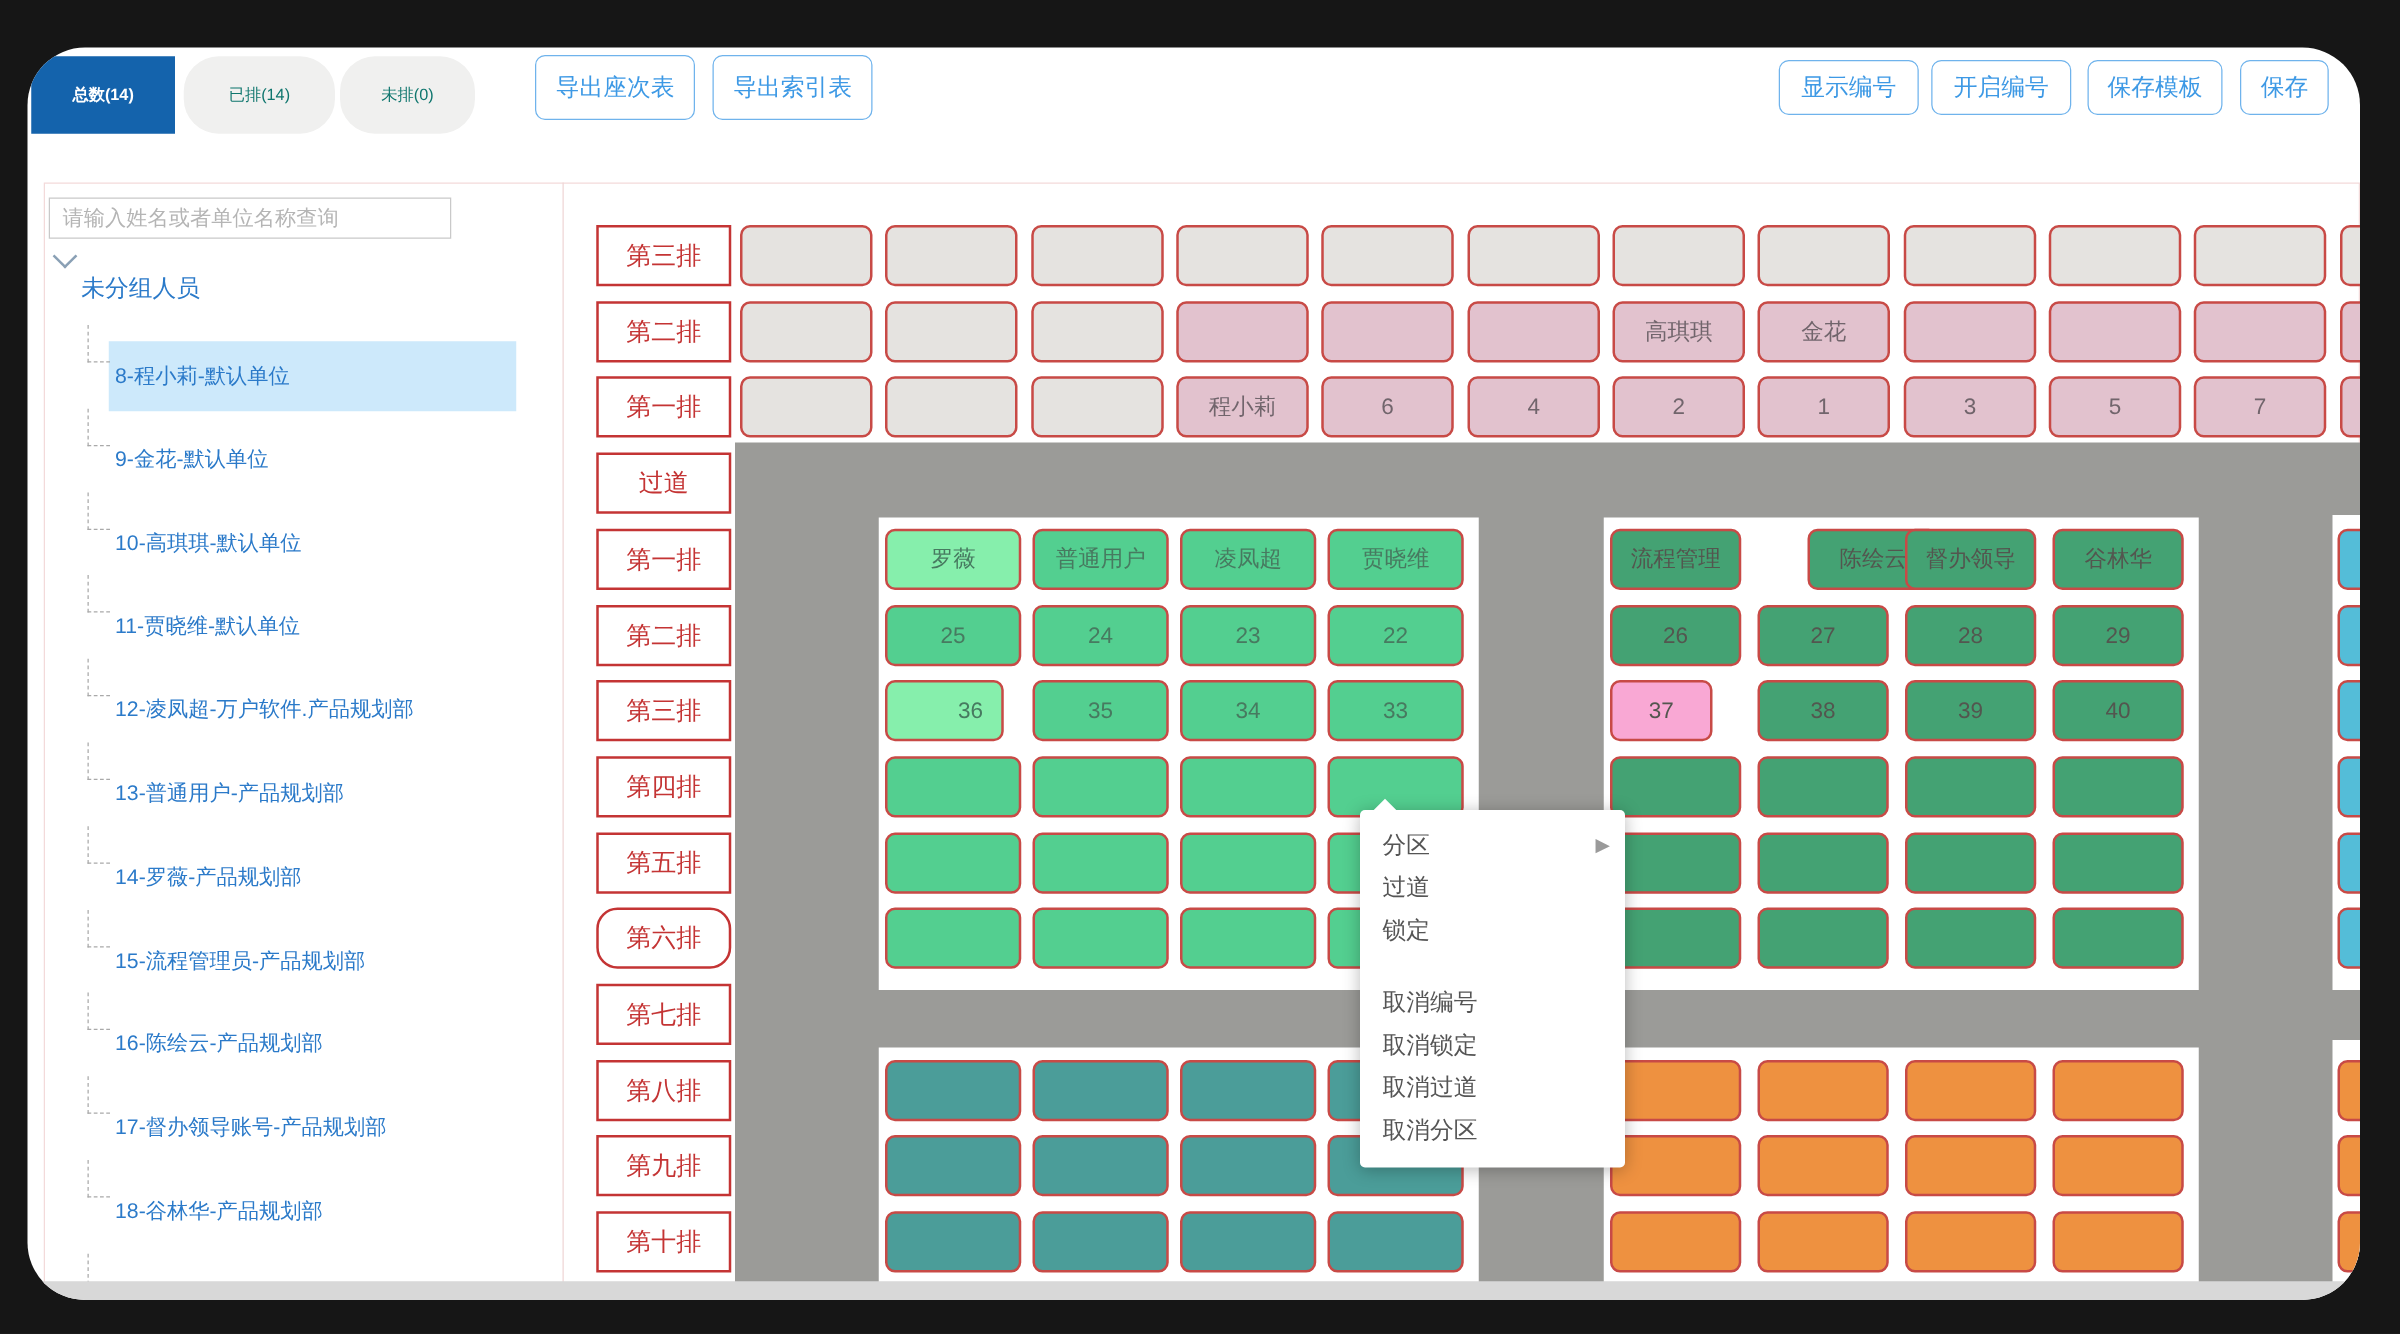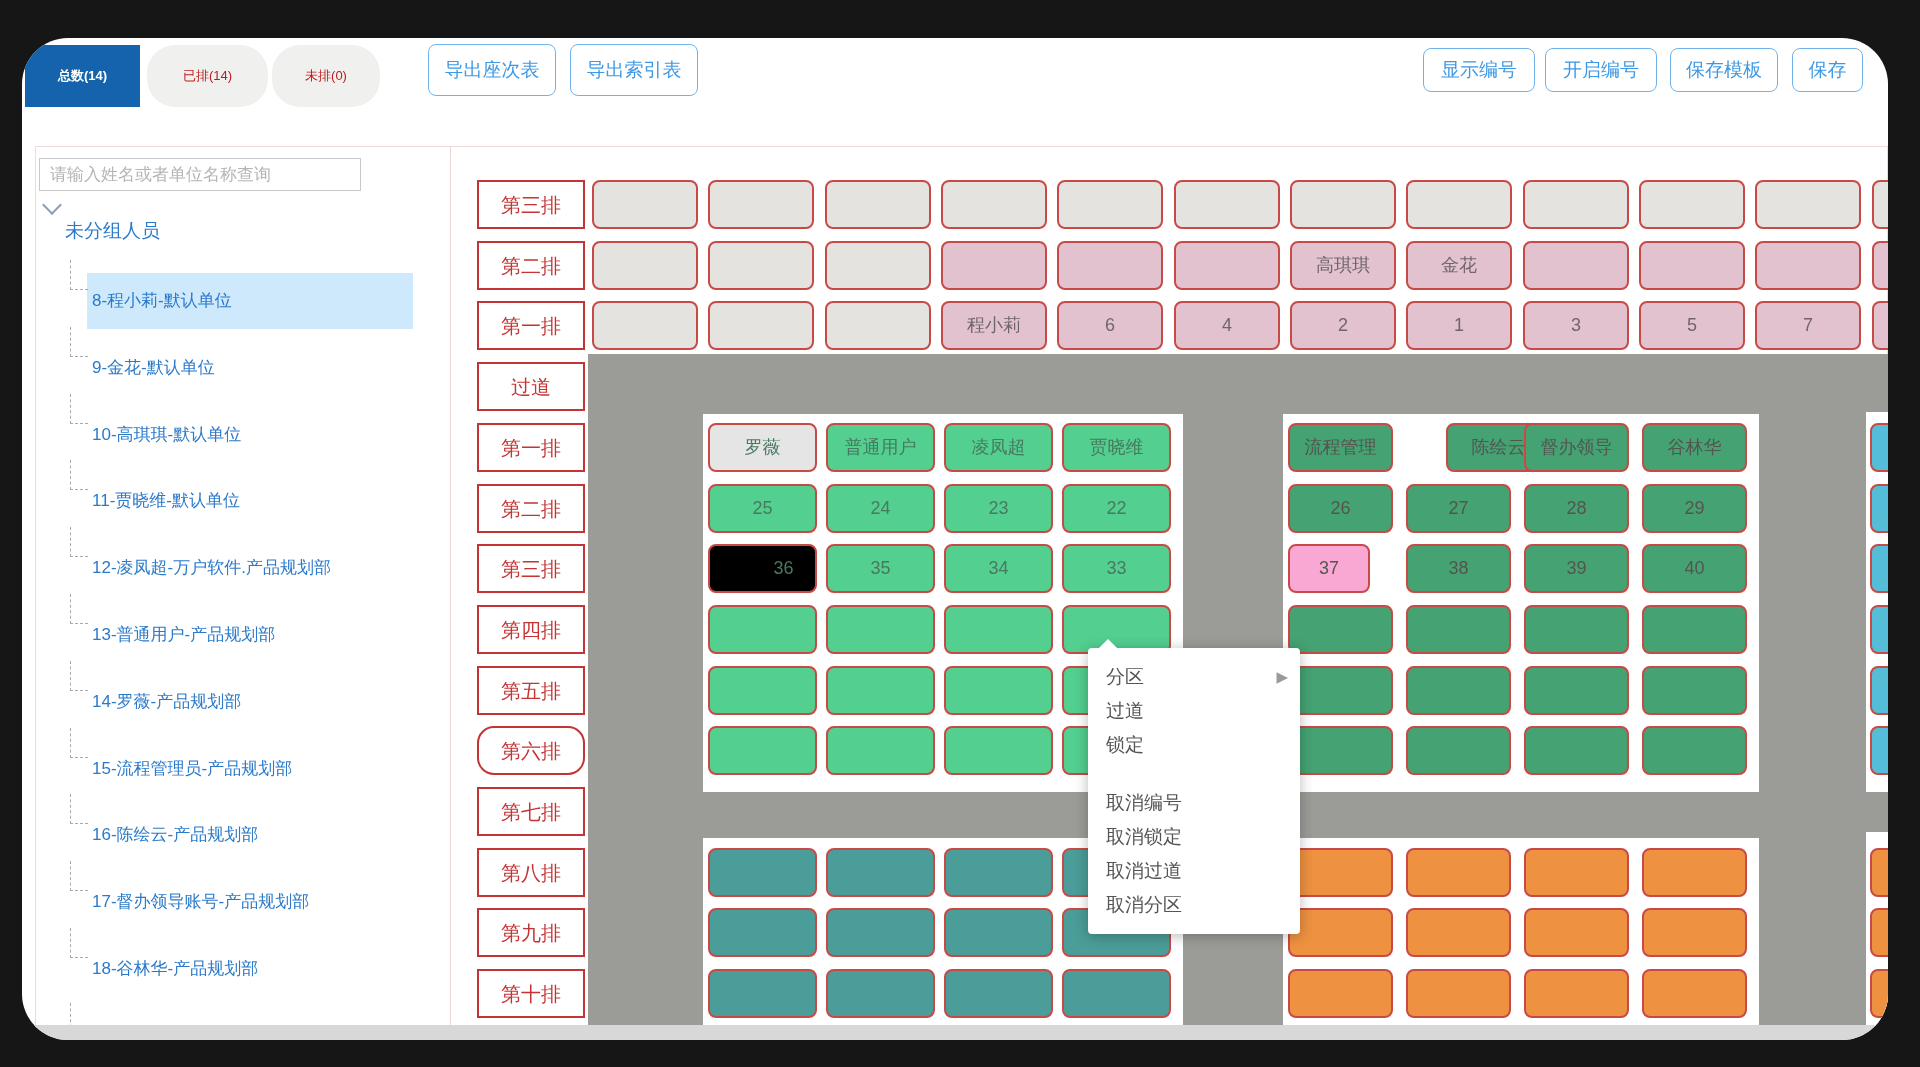--- a/index.html
+++ b/index.html
@@ -4,21 +4,21 @@
 <style>
   html,body{margin:0;padding:0;background:#161616;}
   *{box-sizing:border-box;font-family:"Liberation Sans","DejaVu Sans",sans-serif;}
   .stage{position:relative;width:1920px;height:1067px;background:#161616;overflow:hidden;}
   .win{position:absolute;left:22px;top:38px;width:1866px;height:1002px;background:#fff;
        border-radius:46px;overflow:hidden;}
   .abs{position:absolute;}
   
   .tab{position:absolute;height:62px;line-height:62px;text-align:center;font-size:13px;cursor:pointer;}
   .tab.active{color:#fff;font-weight:bold;}
-  .tab.idle{color:#b91c1c;border-radius:28px;}
+  .tab.idle{color:#0f766e;border-radius:28px;}
   .btn{position:absolute;background:#fff;border:1px solid #6fb3ec;border-radius:8px;
        font-size:19px;display:flex;align-items:center;justify-content:center;cursor:pointer;}
   
   .search{position:absolute;border:1px solid #c9c9c9;font-size:17px;color:#444;padding:0 10px;outline:none;}
   .search::placeholder{color:#b5b5b5;}
   .tree-root{position:absolute;font-size:19px;}
   .chev{position:absolute;width:14px;height:14px;border-right:2px solid #8aa0b5;border-bottom:2px solid #8aa0b5;
         transform:rotate(45deg);}
   .titem{position:absolute;font-size:17px;white-space:nowrap;cursor:pointer;}
   .connector{position:absolute;width:18px;height:30px;border-left:1px dashed #a9a9a9;border-bottom:1px dashed #a9a9a9;}
@@ -148,29 +148,29 @@
         <div class="seat" style="left: 803px; top: 263px; width: 106px; background: rgb(229, 227, 224); border-color: rgb(200, 74, 70); color: rgb(113, 101, 108);"></div>
         <div class="seat" style="left: 919px; top: 263px; width: 106px; background: rgb(226, 194, 206); border-color: rgb(200, 74, 70); color: rgb(113, 101, 108);">程小莉</div>
         <div class="seat" style="left: 1035px; top: 263px; width: 106px; background: rgb(226, 194, 206); border-color: rgb(200, 74, 70); color: rgb(113, 101, 108);">6</div>
         <div class="seat" style="left: 1152px; top: 263px; width: 106px; background: rgb(226, 194, 206); border-color: rgb(200, 74, 70); color: rgb(113, 101, 108);">4</div>
         <div class="seat" style="left: 1268px; top: 263px; width: 106px; background: rgb(226, 194, 206); border-color: rgb(200, 74, 70); color: rgb(113, 101, 108);">2</div>
         <div class="seat" style="left: 1384px; top: 263px; width: 106px; background: rgb(226, 194, 206); border-color: rgb(200, 74, 70); color: rgb(113, 101, 108);">1</div>
         <div class="seat" style="left: 1501px; top: 263px; width: 106px; background: rgb(226, 194, 206); border-color: rgb(200, 74, 70); color: rgb(113, 101, 108);">3</div>
         <div class="seat" style="left: 1617px; top: 263px; width: 106px; background: rgb(226, 194, 206); border-color: rgb(200, 74, 70); color: rgb(113, 101, 108);">5</div>
         <div class="seat" style="left: 1733px; top: 263px; width: 106px; background: rgb(226, 194, 206); border-color: rgb(200, 74, 70); color: rgb(113, 101, 108);">7</div>
         <div class="seat" style="left: 1850px; top: 263px; width: 106px; background: rgb(226, 194, 206); border-color: rgb(200, 74, 70); color: rgb(113, 101, 108);"></div>
-        <div class="seat" style="left: 686px; top: 385px; width: 109px; background: #e5e5e5; border-color: rgb(200, 74, 70); color: rgb(71, 122, 96);">罗薇</div>
+        <div class="seat" style="left: 686px; top: 385px; width: 109px; background: #86efac; border-color: rgb(200, 74, 70); color: rgb(71, 122, 96);">罗薇</div>
         <div class="seat" style="left: 804px; top: 385px; width: 109px; background: rgb(83, 207, 144); border-color: rgb(200, 74, 70); color: rgb(71, 122, 96);">普通用户</div>
         <div class="seat" style="left: 922px; top: 385px; width: 109px; background: rgb(83, 207, 144); border-color: rgb(200, 74, 70); color: rgb(71, 122, 96);">凌凤超</div>
         <div class="seat" style="left: 1040px; top: 385px; width: 109px; background: rgb(83, 207, 144); border-color: rgb(200, 74, 70); color: rgb(71, 122, 96);">贾晓维</div>
         <div class="seat" style="left: 686px; top: 446px; width: 109px; background: rgb(83, 207, 144); border-color: rgb(200, 74, 70); color: rgb(71, 122, 96);">25</div>
         <div class="seat" style="left: 804px; top: 446px; width: 109px; background: rgb(83, 207, 144); border-color: rgb(200, 74, 70); color: rgb(71, 122, 96);">24</div>
         <div class="seat" style="left: 922px; top: 446px; width: 109px; background: rgb(83, 207, 144); border-color: rgb(200, 74, 70); color: rgb(71, 122, 96);">23</div>
         <div class="seat" style="left: 1040px; top: 446px; width: 109px; background: rgb(83, 207, 144); border-color: rgb(200, 74, 70); color: rgb(71, 122, 96);">22</div>
-        <div class="seat" style="left: 686px; top: 506px; width: 109px; background: #000000; border-color: rgb(200, 74, 70); color: rgb(71, 122, 96); padding-left: 42px;">36</div>
+        <div class="seat" style="left: 686px; top: 506px; width: 95px; background: #86efac; border-color: rgb(200, 74, 70); color: rgb(71, 122, 96); padding-left: 42px;">36</div>
         <div class="seat" style="left: 804px; top: 506px; width: 109px; background: rgb(83, 207, 144); border-color: rgb(200, 74, 70); color: rgb(71, 122, 96);">35</div>
         <div class="seat" style="left: 922px; top: 506px; width: 109px; background: rgb(83, 207, 144); border-color: rgb(200, 74, 70); color: rgb(71, 122, 96);">34</div>
         <div class="seat" style="left: 1040px; top: 506px; width: 109px; background: rgb(83, 207, 144); border-color: rgb(200, 74, 70); color: rgb(71, 122, 96);">33</div>
         <div class="seat" style="left: 686px; top: 567px; width: 109px; background: rgb(83, 207, 144); border-color: rgb(200, 74, 70); color: rgb(71, 122, 96);"></div>
         <div class="seat" style="left: 804px; top: 567px; width: 109px; background: rgb(83, 207, 144); border-color: rgb(200, 74, 70); color: rgb(71, 122, 96);"></div>
         <div class="seat" style="left: 922px; top: 567px; width: 109px; background: rgb(83, 207, 144); border-color: rgb(200, 74, 70); color: rgb(71, 122, 96);"></div>
         <div class="seat" style="left: 1040px; top: 567px; width: 109px; background: rgb(83, 207, 144); border-color: rgb(200, 74, 70); color: rgb(71, 122, 96);"></div>
         <div class="seat" style="left: 686px; top: 628px; width: 109px; background: rgb(83, 207, 144); border-color: rgb(200, 74, 70); color: rgb(71, 122, 96);"></div>
         <div class="seat" style="left: 804px; top: 628px; width: 109px; background: rgb(83, 207, 144); border-color: rgb(200, 74, 70); color: rgb(71, 122, 96);"></div>
         <div class="seat" style="left: 922px; top: 628px; width: 109px; background: rgb(83, 207, 144); border-color: rgb(200, 74, 70); color: rgb(71, 122, 96);"></div>

